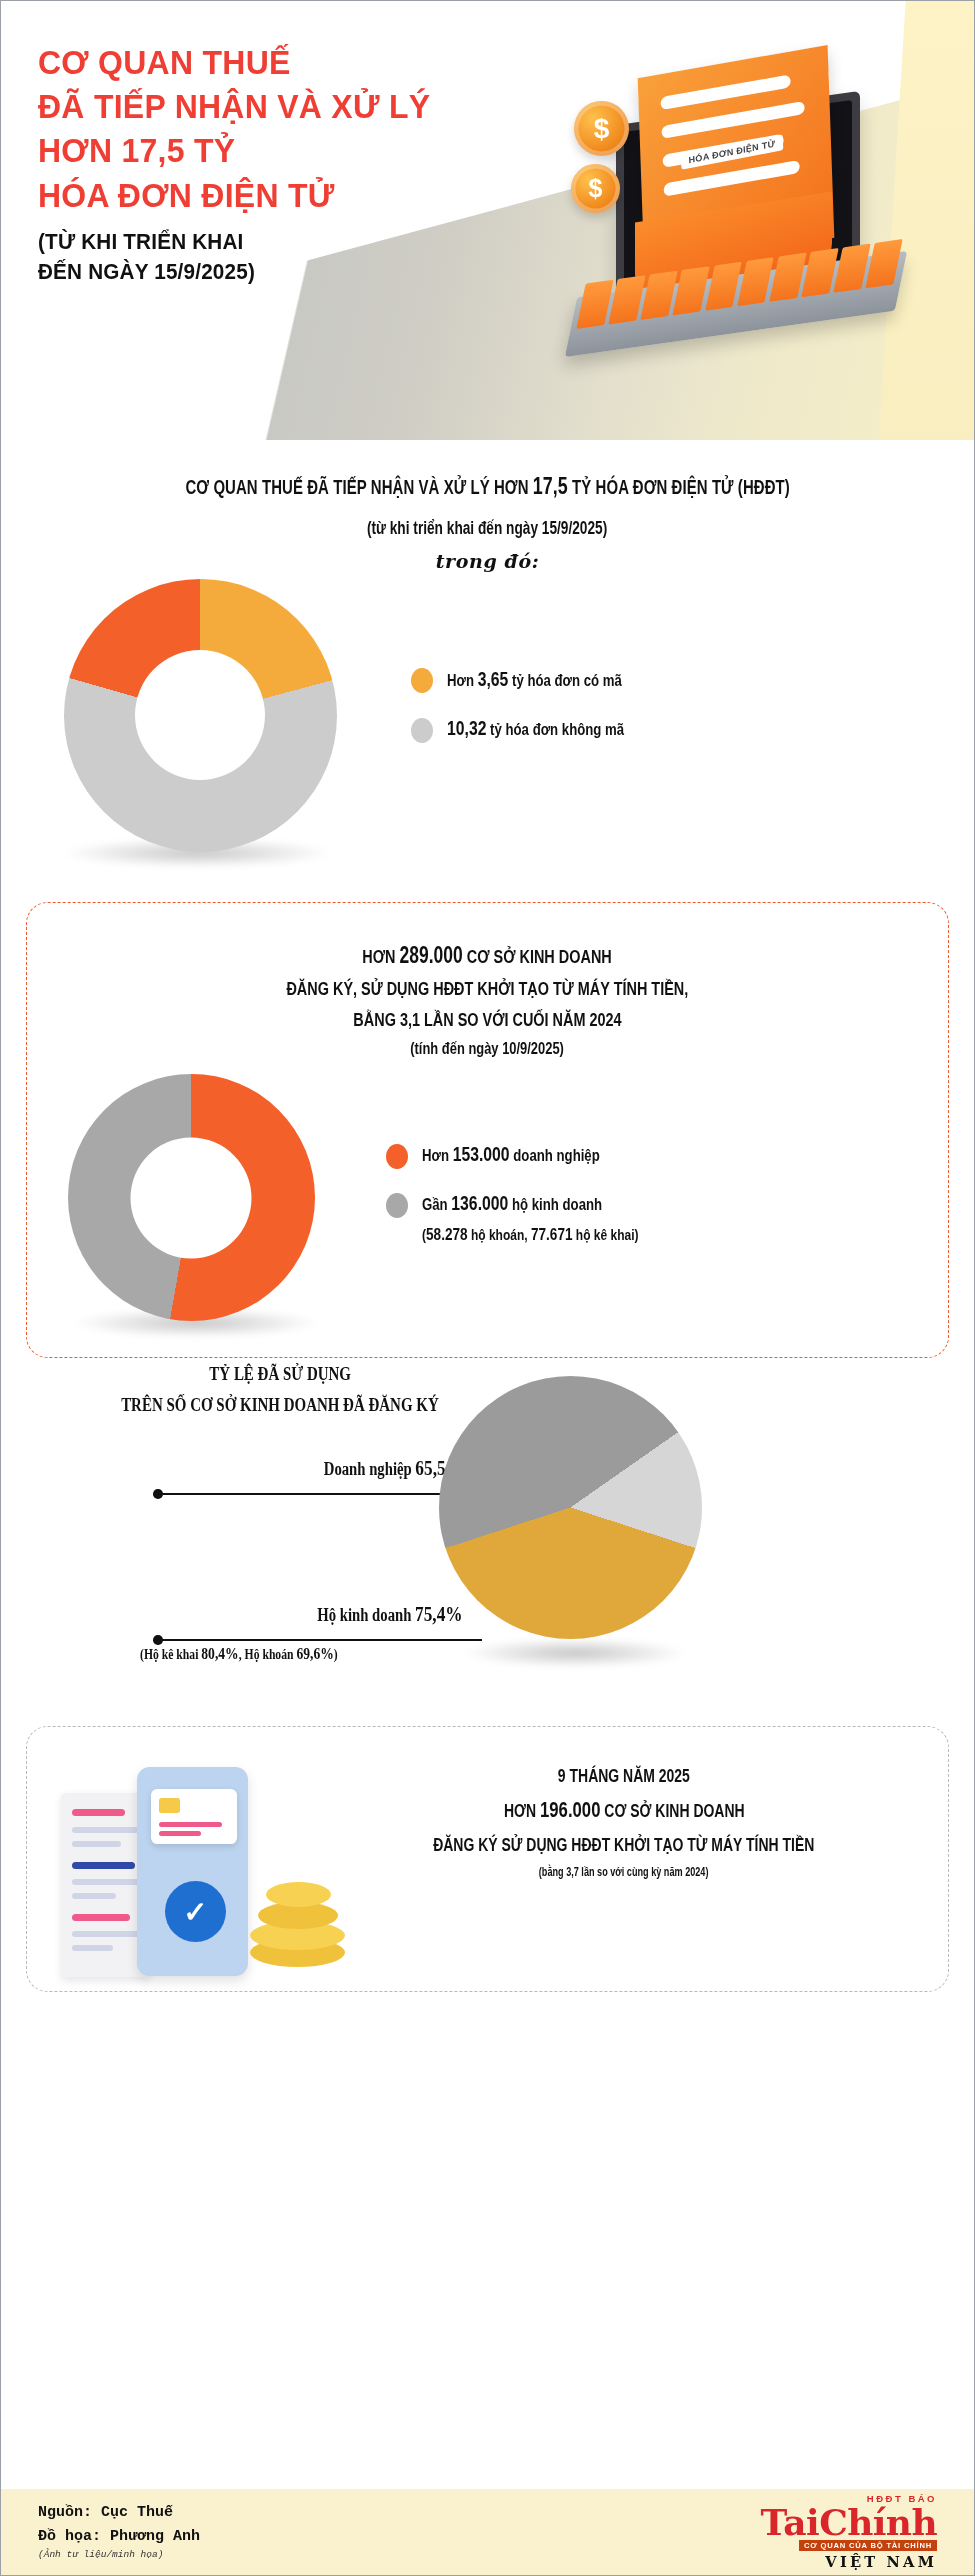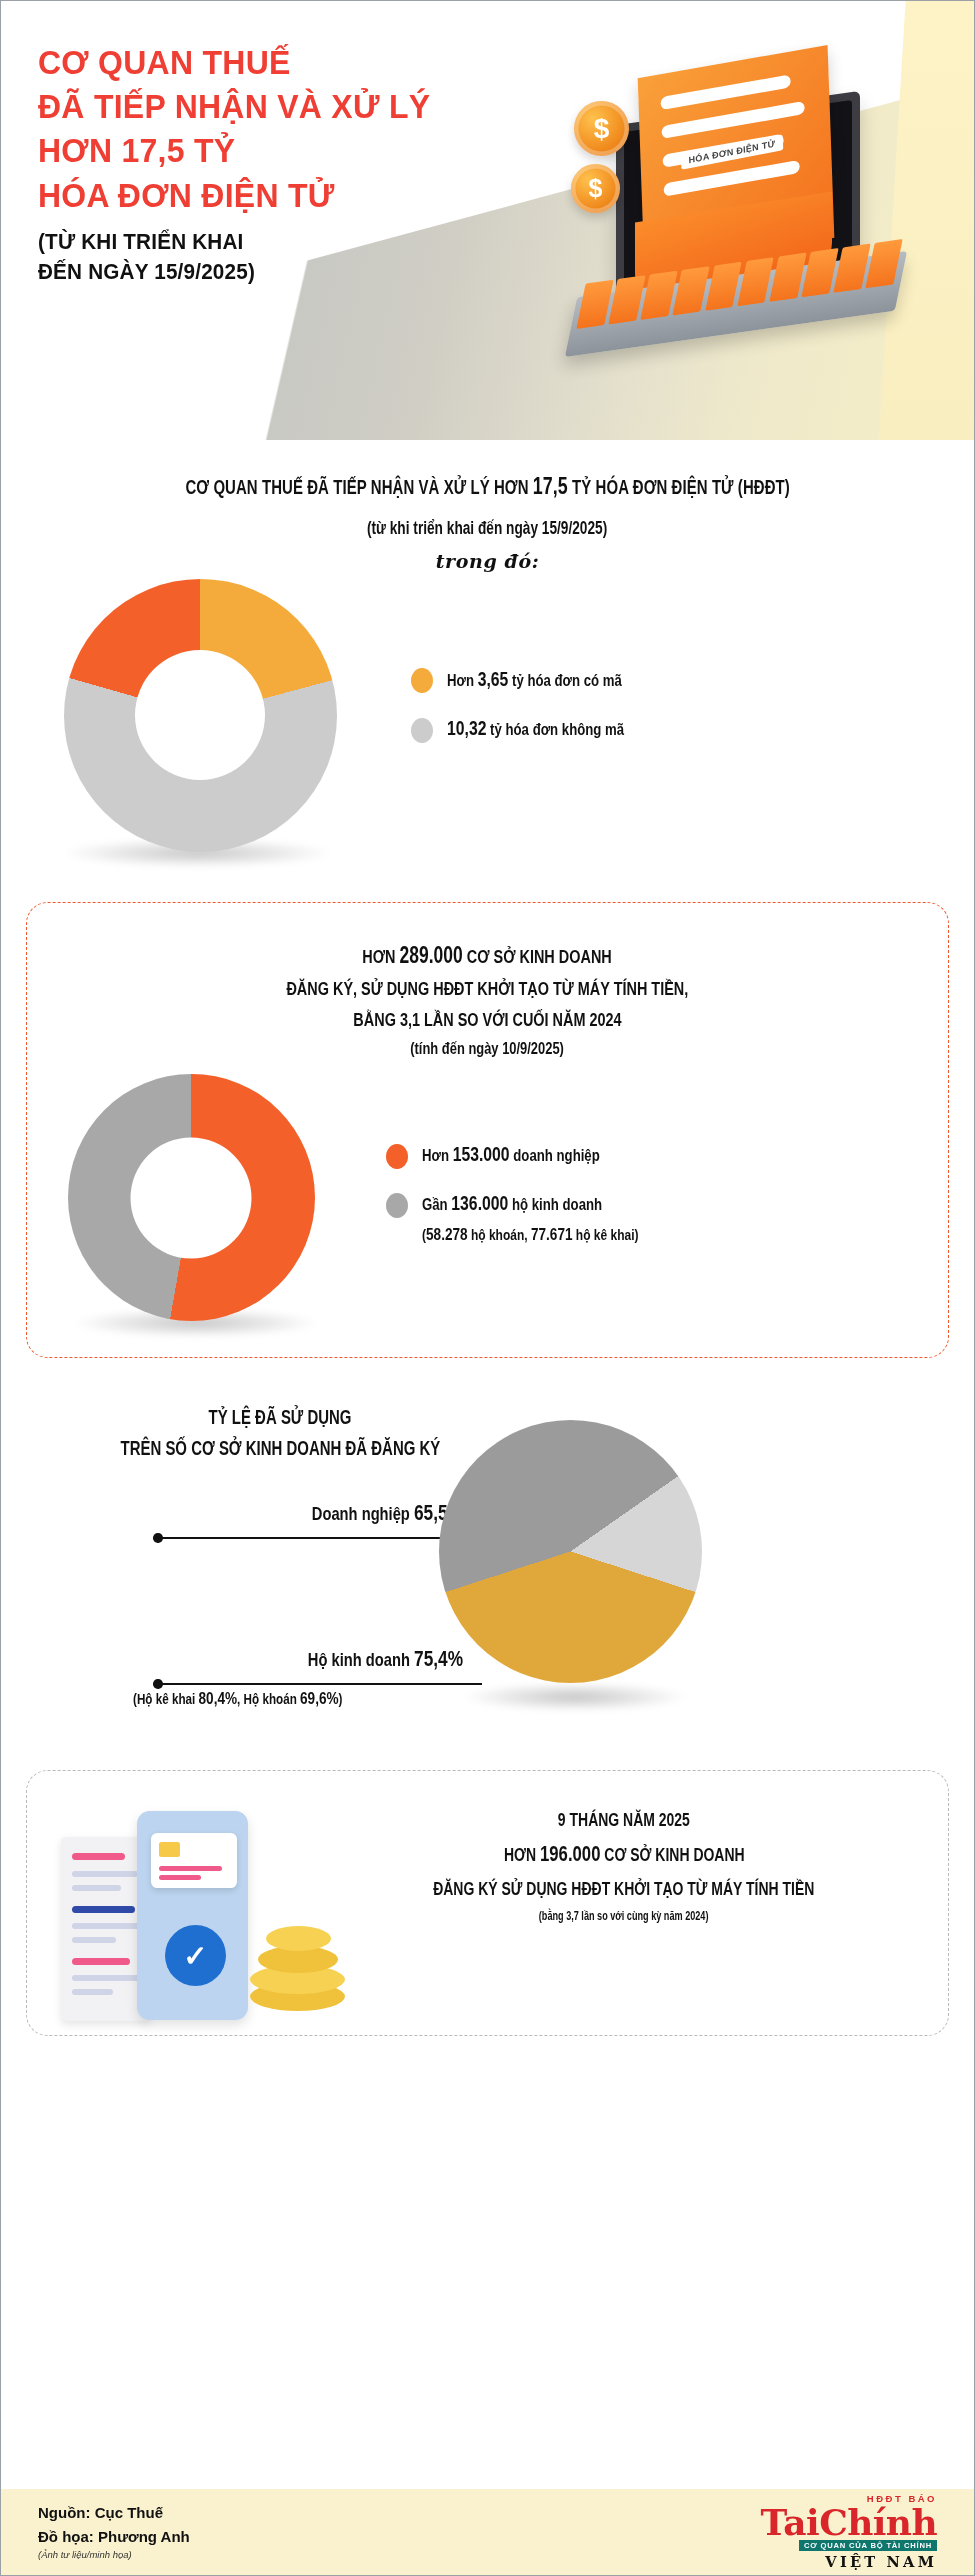--- a/index.html
+++ b/index.html
@@ -196,29 +196,29 @@
   .callout-line { position: absolute; height: 1.9px; background: #111; }
   .callout-dot { position: absolute; width: 9.5px; height: 9.5px; border-radius: 50%; background: #111; }
 
   
   .footer {
     position: absolute; left: 0; right: 0; bottom: 0;
     height: 86px; background: #faf2cf;
     display: flex; align-items: center; justify-content: space-between;
     padding: 0 37px;
   }
-  .src-line { font-size: 15px; font-weight: 700; color: #111; line-height: 1.55; }
+  .src-line { font-size: 15px; font-weight: 700; color: #111; line-height: 1.55; font-family: Liberation Mono, monospace; }
   .src-line .tiny { font-size: 9.5px; font-style: italic; font-weight: 400; color: #333; }
   .brand { text-align: right; line-height: 1; }
   .brand .tbtc { font-size: 9.5px; font-weight: 900; color: #d8262a; letter-spacing: 2.5px; }
   .brand .tc {
     font-family: "DejaVu Serif", serif;
     font-size: 36px; font-weight: 900; color: #d8262a; letter-spacing: -0.6px;
   }
-  .brand .bar-dark { background: #0f766e; color: #fff; font-size: 7.6px; letter-spacing: 0.8px;
+  .brand .bar-dark { background: #c2410c; color: #fff; font-size: 7.6px; letter-spacing: 0.8px;
                      padding: 1.9px 5px; display: inline-block; font-weight: 700; }
   .brand .vn { font-family: "DejaVu Serif", serif; font-size: 14.6px; font-weight: 900;
                color: #111; letter-spacing: 3.2px; margin-top: 3.8px; display: block; }
 </style>
 </head>
 <body>
 
 <div class="page">
 
   <div class="hero">
@@ -343,21 +343,21 @@
               <span class="sm" style="font-size:15px;margin-top:5px;">
                 <span class="lg-cond"><span>(</span><span class="num" style="font-size:17px;">58.278</span><span> hộ khoán, </span><span class="num" style="font-size:17px;">77.671</span><span> hộ kê khai)</span></span>
               </span>
             </span>
           </li>
         </ul>
       </div>
     </div>
   </div>
 
-  <div class="sec" style="margin-top:44px;height:355px;">
+  <div class="sec" style="height:355px;font-family:Liberation Serif, serif;">
 
     <div style="position:absolute;left:38px;top:0;width:482px;">
       <div class="t-center" style="font-size:19.7px;line-height:1.55;">
         <span class="cond">TỶ LỆ ĐÃ SỬ DỤNG</span><br>
         <span class="cond">TRÊN SỐ CƠ SỞ KINH DOANH ĐÃ ĐĂNG KÝ</span>
       </div>
 
       <div style="position:relative;margin-top:37px;height:76px;">
         <div style="text-align:right;padding-right:58px;font-size:18.4px;font-weight:700;">
           <span class="lg-cond" style="transform-origin:right center;"><span>Doanh nghiệp </span><span style="font-weight:900;font-size:21.6px;">65,5%</span></span>

